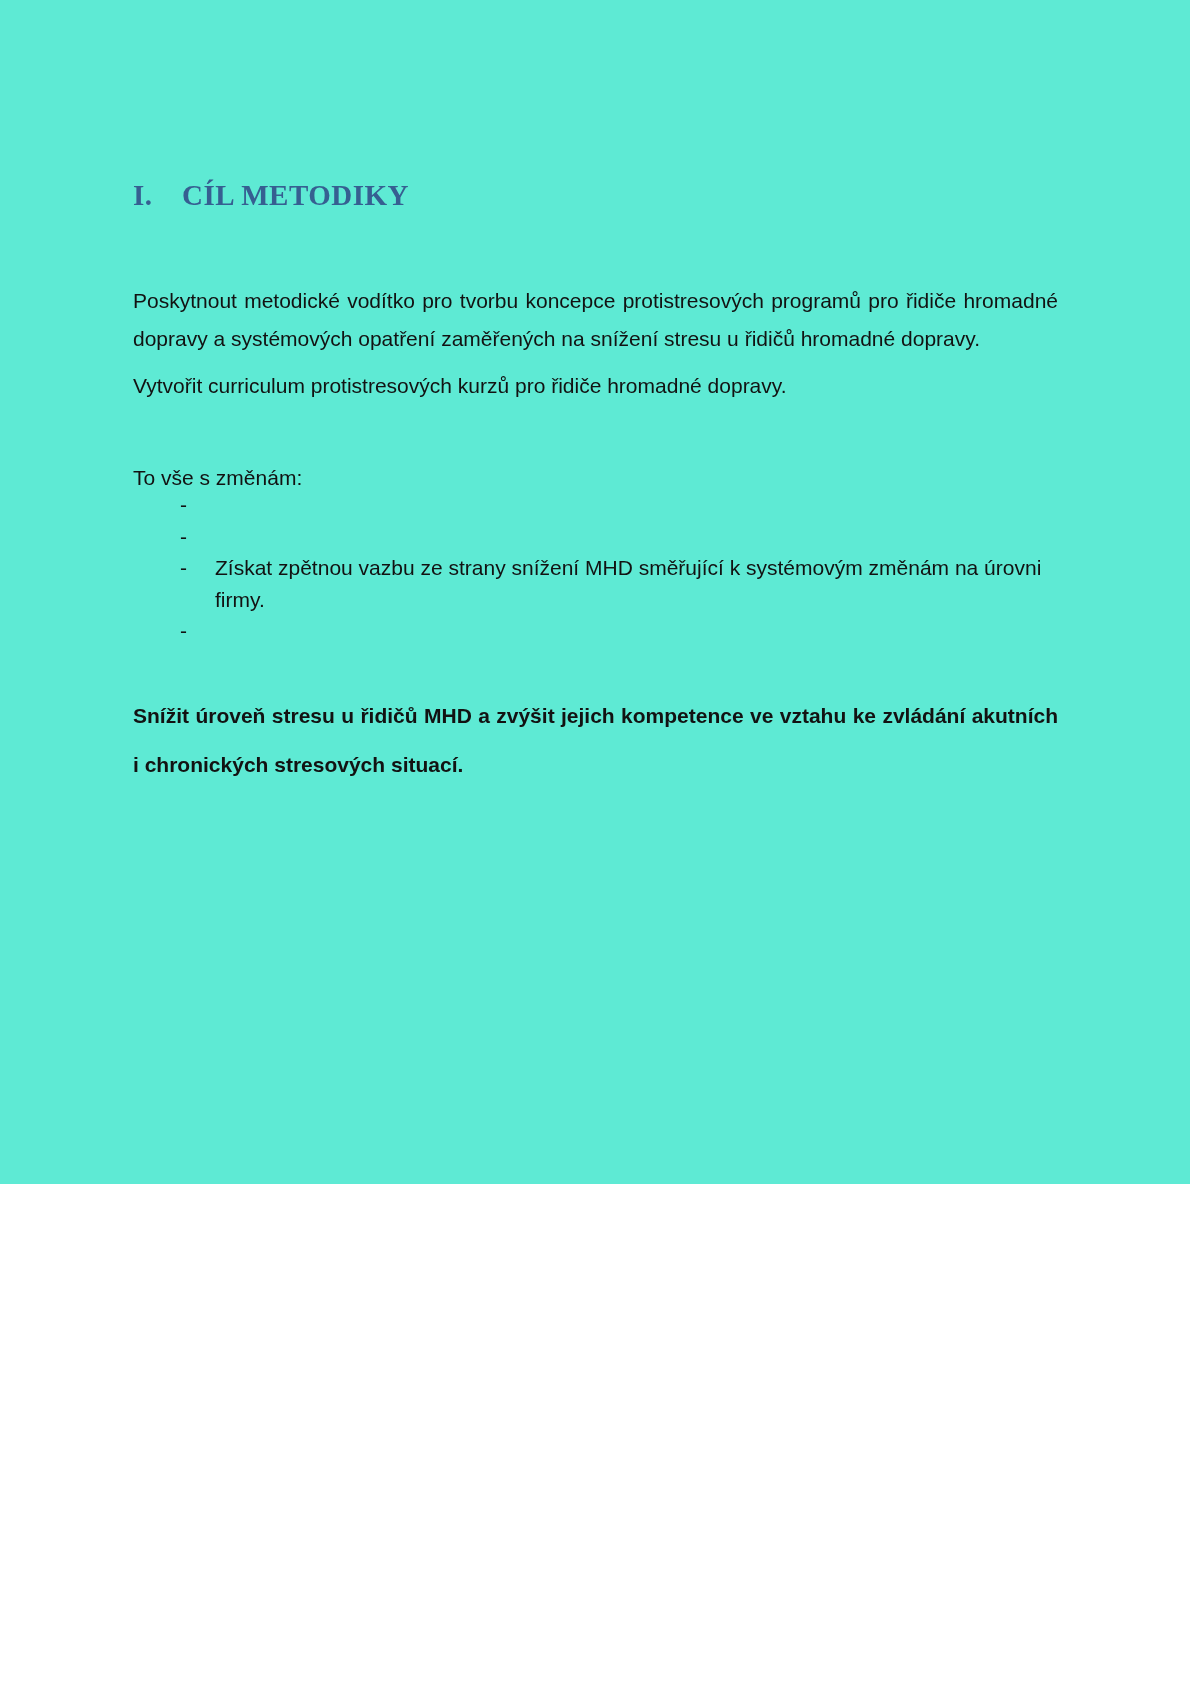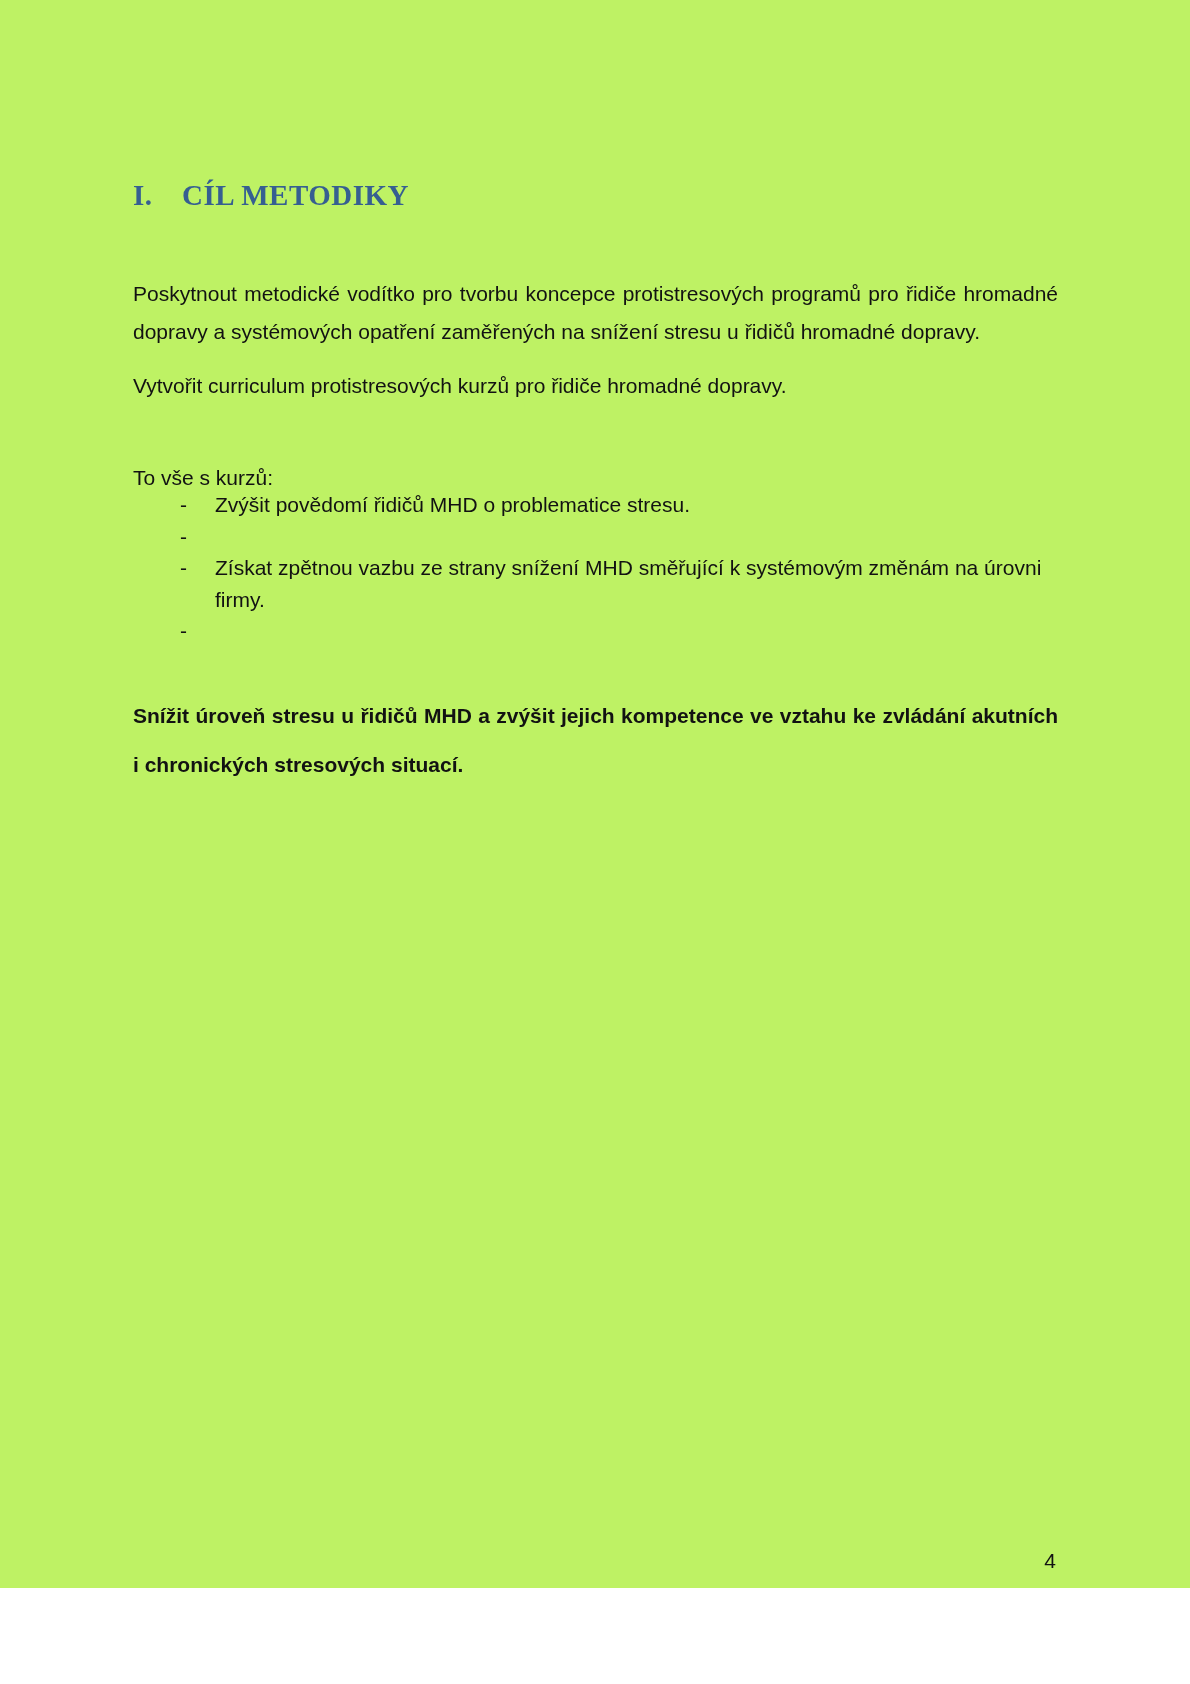--- a/index.html
+++ b/index.html
@@ -3,22 +3,22 @@
 <meta charset="utf-8">
 <style>
   html, body {
     margin: 0;
     padding: 0;
     background: #ffffff;
   }
   .page {
     position: relative;
     width: 1190px;
-    height: 1588px;
-    background: #bef264;
+    height: 1184px;
+    background: #5eead4;
     overflow: hidden;
     font-family: "Liberation Sans", sans-serif;
     color: #121212;
   }
   .content {
     position: absolute;
     left: 133px;
     width: 925px;
     top: 0;
   }
@@ -37,21 +37,21 @@
     display: inline-block;
     width: 49px;
   }
   .para {
     position: absolute;
     left: 0;
     width: 925px;
     font-size: 21px;
     line-height: 38px;
   }
-  .p1 { top: 251px; text-align: justify; margin-top: 24px; }
+  .p1 { top: 258px; text-align: justify; margin-top: 24px; }
   .p2 { top: 327px; margin-top: 40px; }
   .p3 { top: 438px; }
   .p4 {
     top: 670px;
     text-align: justify;
     font-weight: bold;
     line-height: 49px;
   }
   .goal-list {
     position: absolute;
@@ -86,26 +86,25 @@
 
 <div class="page">
   <div class="content">
 
     <h1 class="heading"><span class="numeral">I.</span><span>CÍL METODIKY</span></h1>
 
     <p class="para p1">Poskytnout metodické vodítko pro tvorbu koncepce protistresových programů pro řidiče hromadné dopravy a systémových opatření zaměřených na snížení stresu u řidičů hromadné dopravy.</p>
 
     <p class="para p2">Vytvořit curriculum protistresových kurzů pro řidiče hromadné dopravy.</p>
 
-    <p class="para p3">To vše s kurzů:</p>
+    <p class="para p3">To vše s změnám:</p>
 
     <div class="goal-list">
       <div class="goal-item">
         <span class="dash">-</span>
-        <span class="text">Zvýšit povědomí řidičů MHD o problematice stresu.</span>
       </div>
       <div class="goal-item">
         <span class="dash">-</span>
       </div>
       <div class="goal-item">
         <span class="dash">-</span>
         <span class="text">Získat zpětnou vazbu ze strany snížení MHD směřující k systémovým změnám na úrovni firmy.</span>
       </div>
       <div class="goal-item">
         <span class="dash">-</span>

